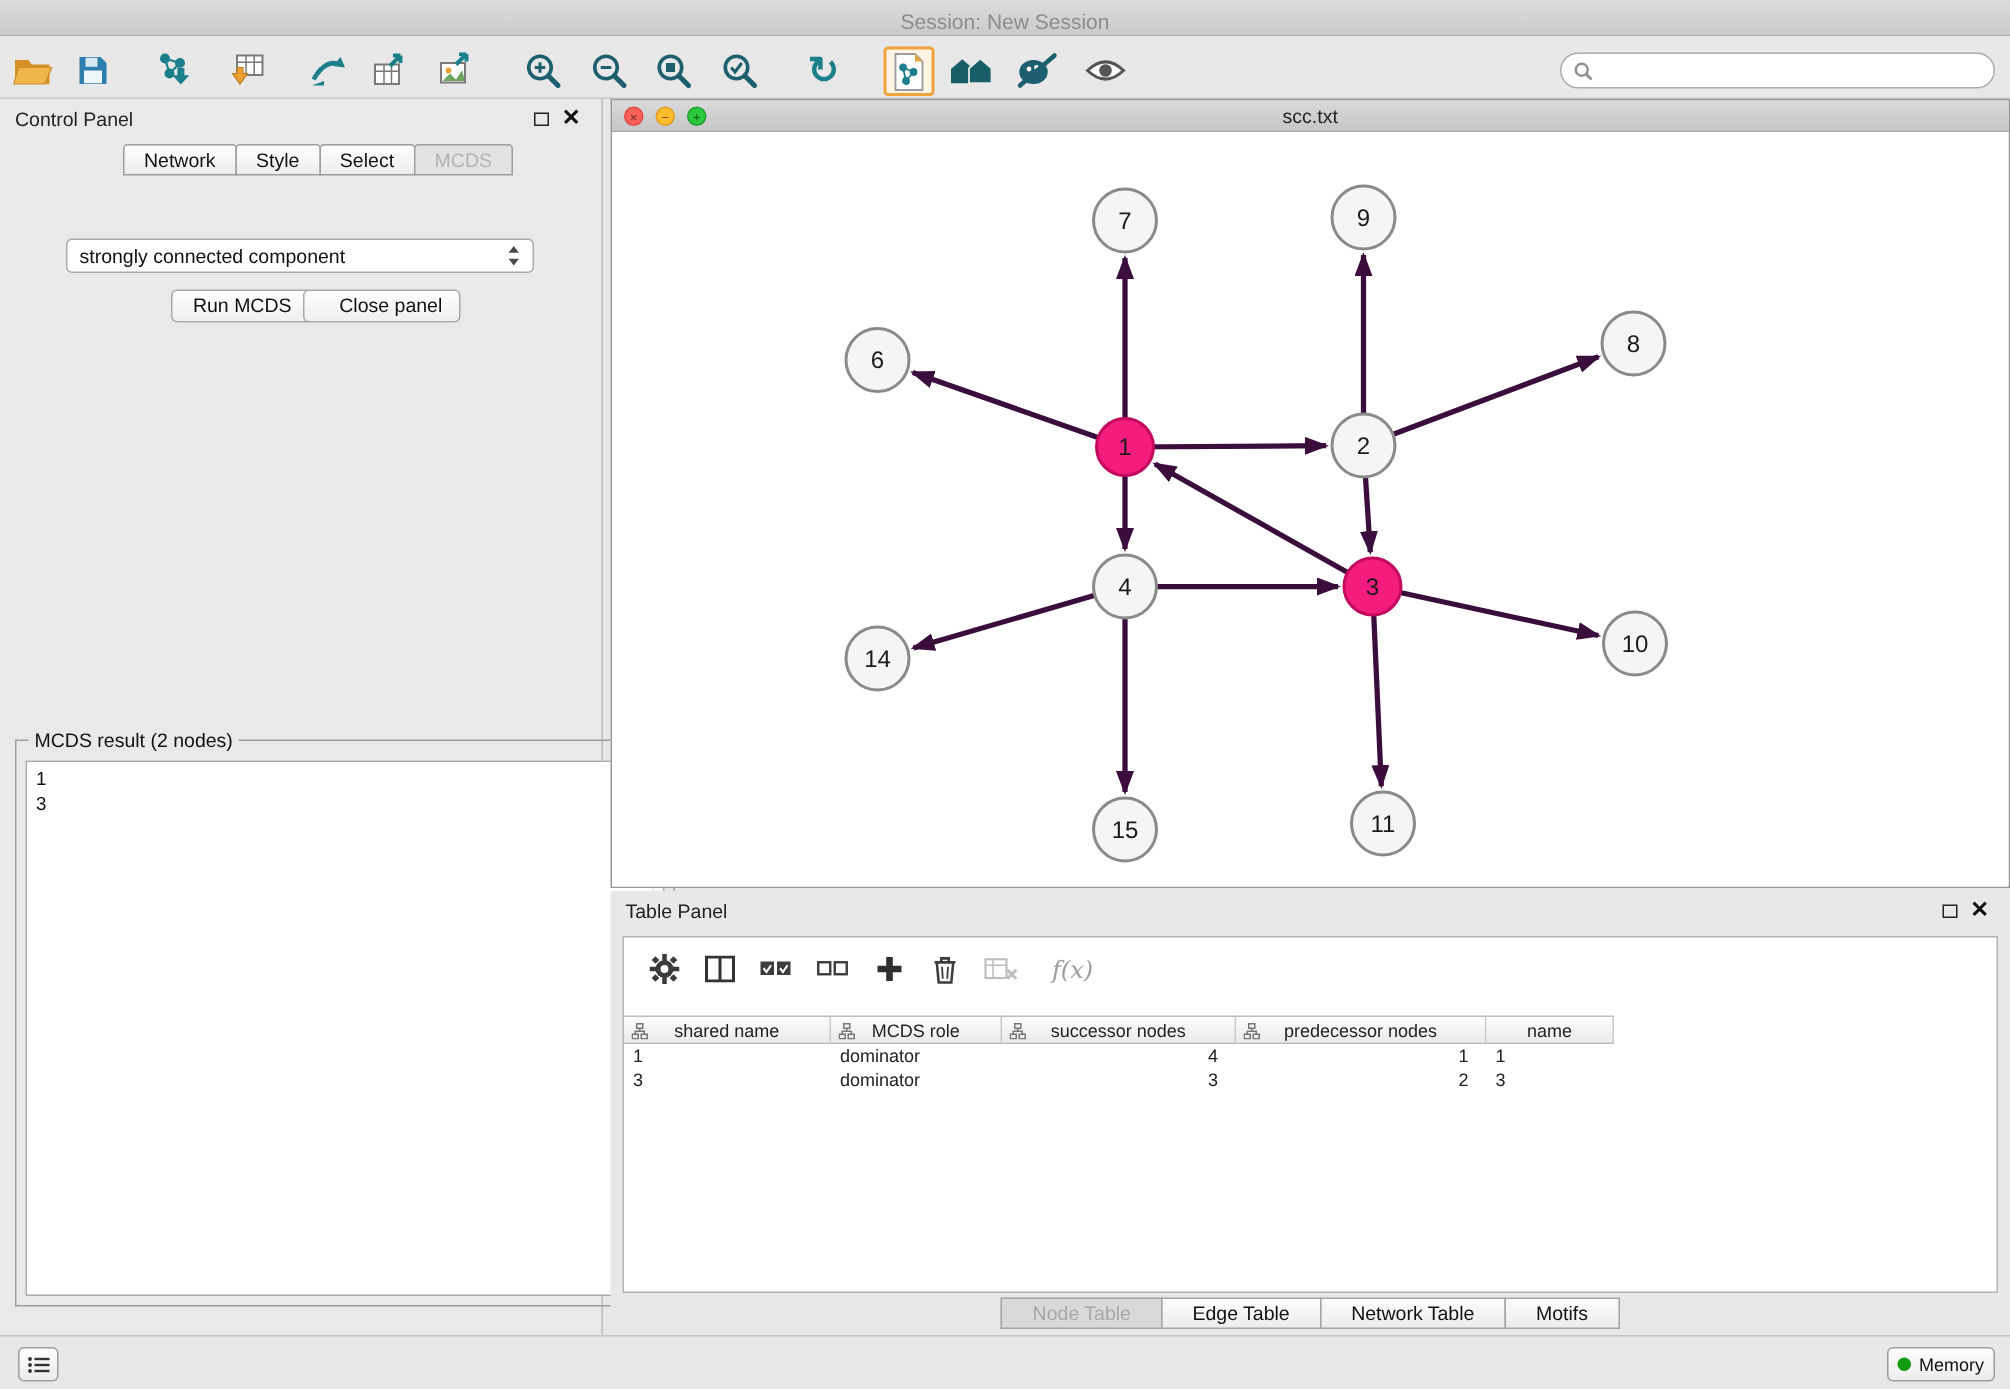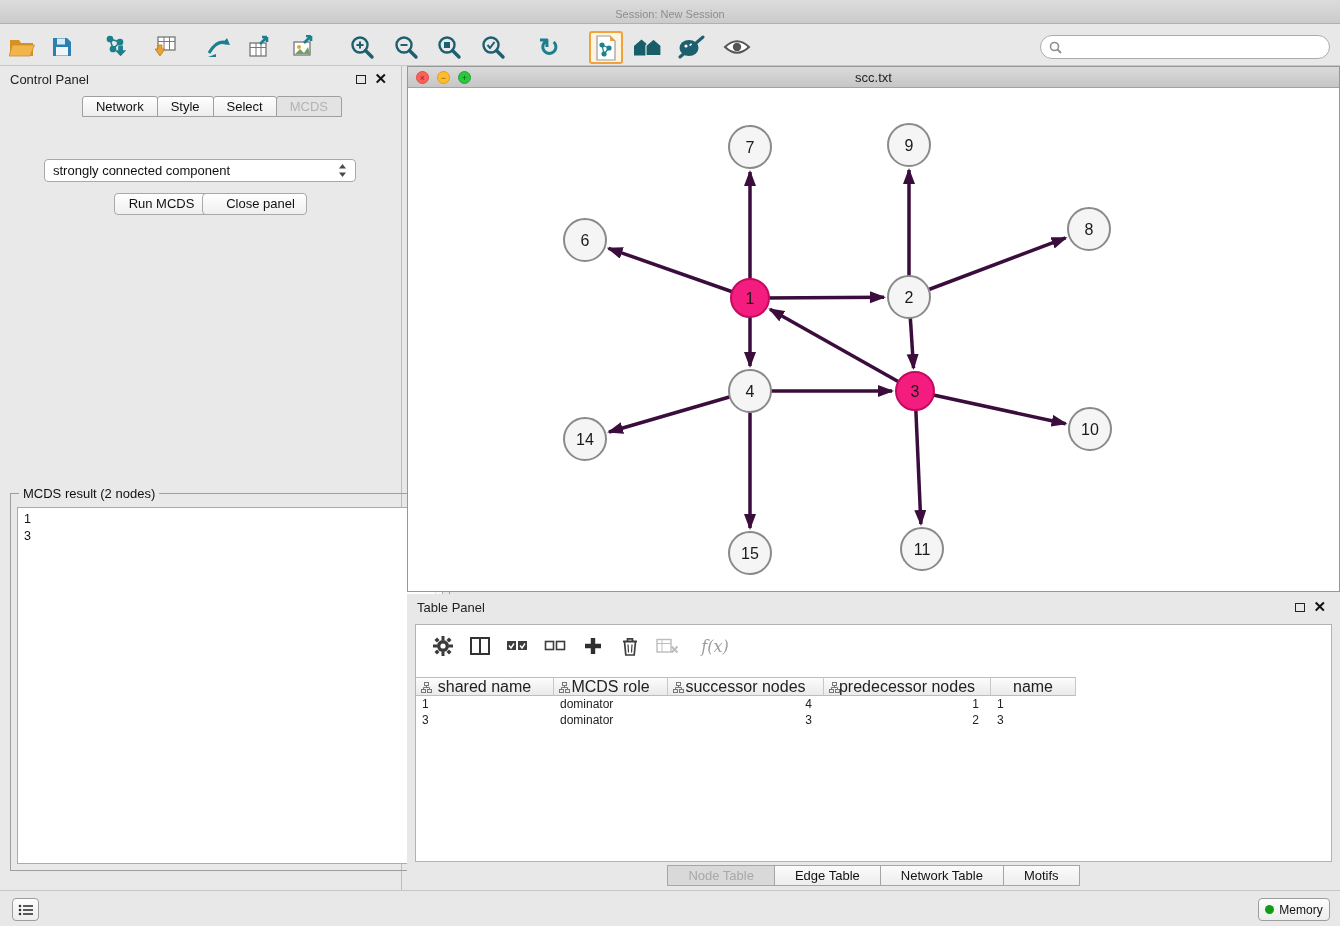--- a/index.html
+++ b/index.html
@@ -3,21 +3,21 @@
 <meta charset="utf-8">
 <style>
   * { margin:0; padding:0; box-sizing:border-box; }
   html,body { width:1340px; height:926px; }
   body { font-family:"Liberation Sans",sans-serif; background:#e8e8e8; overflow:hidden; }
   #screen { position:relative; width:1340px; height:926px; background:#e8e8e8; overflow:hidden; }
 
   
   .titlebar { position:absolute; left:0; top:0; width:1340px; height:24px;
     background:linear-gradient(#dcdcdc,#cbcbcb); border-bottom:1px solid #b0b0b0;
-    text-align:center; line-height:28px; font-size:11px; color:#8d8d8d; }
+    text-align:center; line-height:28px; font-size:14px; color:#8d8d8d; }
 
   
   .toolbar { position:absolute; left:0; top:29px; width:1340px; height:37px;
     background:#e8e8e8; border-bottom:1px solid #c6c6c6; }
   .tool { position:absolute; top:3px; width:30px; height:30px; display:flex;
     align-items:center; justify-content:center; cursor:default; }
   .tool.hl { border:2px solid #f0a23c; background:#fdf4e4; border-radius:3px; top:2px; width:34px; height:33px; }
   .refresh-glyph { font-size:25px; color:#1b7f8c; font-weight:bold; line-height:1; }
   .searchbox { position:absolute; left:1040px; top:6px; width:290px; height:24px;
     background:#fff; border:1px solid #ababab; border-radius:12px; display:flex; align-items:center; padding:0 8px; }
@@ -68,21 +68,21 @@
   .net-canvas { position:absolute; left:0; top:21px; width:931px; height:503px; background:#fff; }
 
   
   .table-panel { position:absolute; left:407px; top:594px; width:933px; height:296px; background:#e8e8e8; }
   .tp-inner { position:absolute; left:8px; top:30px; width:917px; height:238px; background:#fff; border:1px solid #b3b3b3; overflow:hidden; }
   .tp-tool { position:absolute; top:6px; width:30px; height:30px; display:flex; align-items:center; justify-content:center; }
   .fx-label { font-family:"DejaVu Serif",serif; font-style:italic; color:#9c9c9c; font-size:16px; }
   .thead { position:absolute; left:0; top:52px; height:19px; display:flex; }
   .th { position:relative; height:19px; background:linear-gradient(#fcfcfc,#eaeaea);
     border-top:1px solid #bdbdbd; border-bottom:1px solid #bdbdbd; border-right:1px solid #c8c8c8;
-    font-size:16px; color:#222; text-align:center; line-height:18px; }
+    font-size:12px; color:#222; text-align:center; line-height:18px; }
   .th .sort-ic { position:absolute; left:5px; top:4px; }
   .tbody { position:absolute; left:0; top:71px; width:917px; }
   .tr { display:flex; height:16px; line-height:16px; }
   .td { font-size:12px; color:#222; padding:0 6px; overflow:hidden; white-space:nowrap; }
 
   .bt-tabs { position:absolute; top:271px; left:0; width:100%; display:flex; justify-content:center; }
   .bt-tab { height:21px; line-height:20px; padding:0 20px; font-size:13px; color:#111;
     background:linear-gradient(#fbfbfb,#ededed); border:1px solid #a5a5a5; }
   .bt-tab + .bt-tab { margin-left:-1px; }
   .bt-tab.active { background:#d9d9d9; color:#a8a8a8; }

